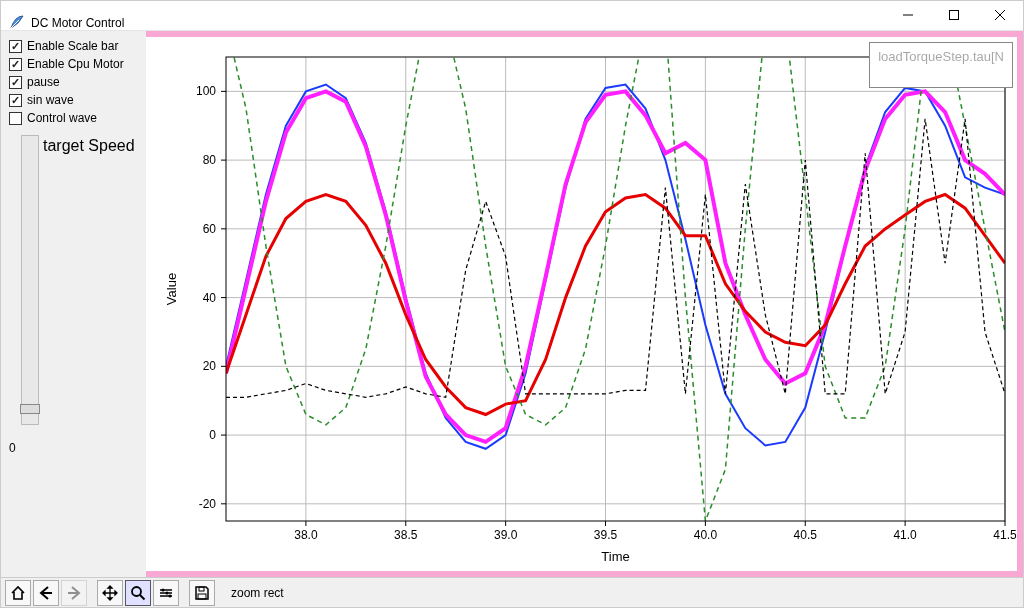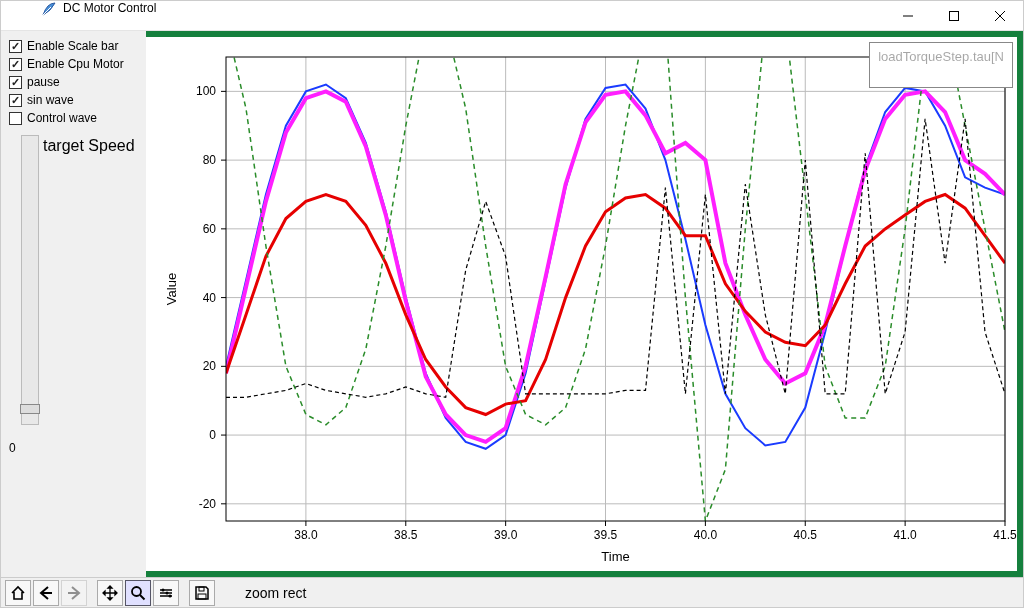--- a/index.html
+++ b/index.html
@@ -1,25 +1,25 @@
 <!DOCTYPE html>
 <html><head>
 <meta charset="utf-8">
 <style>
   * { box-sizing: border-box; }
   html, body { margin:0; padding:0; font-family: "Segoe UI", Tahoma, sans-serif; font-size:12px; background:#fff; }
   body { width:1024px; height:608px; overflow:hidden; display:flex; flex-direction:column; border:1px solid #ccc;}
   
-  .titlebar { height:30px; background:#fff; display:flex; align-items:flex-start; border-bottom:1px solid #e5e5e5;padding-left:32px; }
+  .titlebar { height:30px; background:#fff; display:flex; align-items:flex-end; border-bottom:1px solid #e5e5e5; }
   .titlebar .feather { width:16px; height:16px; margin:0 6px 0 8px; }
   .titlebar .title { flex:0 0 auto; font-size:12px; color:#000; }
   .titlebar .spacer { flex:1; }
   .winbtn { width:46px; height:30px; display:flex; align-items:center; justify-content:center; color:#000; }
   
-  .main { flex:1; display:flex; background:#15803d; min-height:0;}
+  .main { flex:1; display:flex; background:#f9a8d4; min-height:0;}
   .sidebar { width:145px; background:#f0f0f0; padding:6px 4px 6px 6px; display:flex; flex-direction:column; }
   .chk { display:flex; align-items:center; gap:5px; height:18px; padding:1px 2px; cursor:default; user-select:none;}
   .chk .box { width:13px; height:13px; border:1px solid #333; background:#fff; display:flex; align-items:center; justify-content:center; font-size:10px; line-height:1; }
   .chk .box.checked::after { content:"✓"; font-size:11px; font-weight:bold; color:#222; }
   .slider-area { margin-top:8px; display:flex; align-items:flex-start; gap:4px; }
   .slider-track { width:18px; height:290px; background:#e8e8e8; border:1px solid #bbb; position:relative; }
   .slider-thumb { position:absolute; left:-2px; width:20px; height:10px; background:#ddd; border:1px solid #888; bottom:10px;}
   .slider-value { font-size:12px; position:absolute; bottom:0; left:-12px; }
   .slider-wrap { position:relative; height:320px; margin-left:14px;}
   .slider-label { font-size:16px; margin-top:2px;}
@@ -28,21 +28,21 @@
   .plotholder { flex:1; position:relative; }
   svg.chart { width:100%; height:100%; display:block; }
   .legend-box { position:absolute; top:5px; right:4px; background:#fff; border:1px solid #888; padding:4px 8px 22px 8px; font-size:13px; }
   .legend-row { display:flex; align-items:center; gap:6px; height:18px; }
   .legend-line { width:28px; height:0; border-top-width:2px; }
   
   .bottombar { height:30px; background:#f0f0f0; border-top:1px solid #ccc; display:flex; align-items:center; gap:2px; padding:0 4px;}
   .tbtn { width:26px; height:26px; border:1px solid #aaa; background:#f8f8f8; display:flex; align-items:center; justify-content:center; }
   .tbtn.active { background:#e0e0ff; border-color:#556;}
   .tgroup { display:flex; gap:2px; margin-right:8px;}
-  .statuslabel { margin-left:20px; font-size:14px; }
+  .statuslabel { margin-left:6px; font-size:12px; }
   .gridline { stroke:#bbb; stroke-width:1; }
   .frame { stroke:#000; stroke-width:1; fill:none;}
   .xlabel,.ylabel { font-size:13px; fill:#000;}
 </style>
 </head>
 <body>
 
 <div class="titlebar">
   <svg class="feather" viewBox="0 0 16 16">
     <path d="M2 14 Q6 2 14 2 Q10 10 2 14 Z" fill="#4a90d9" stroke="#2c5aa0"></path>

